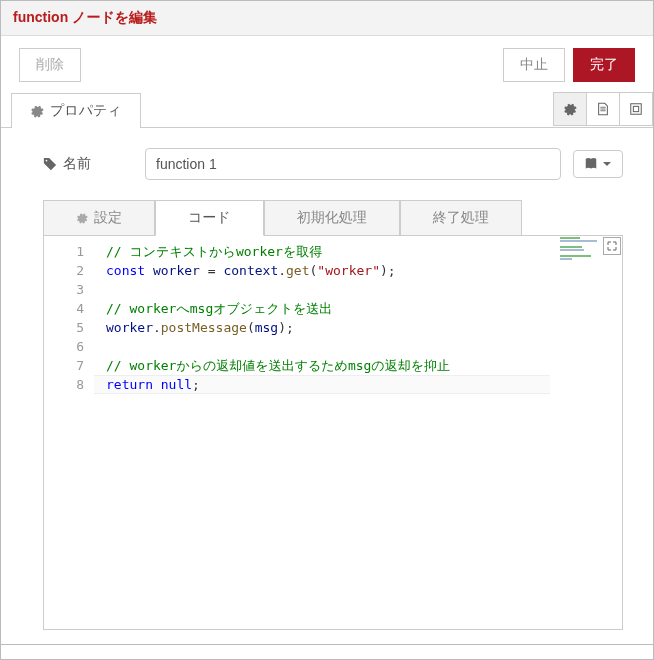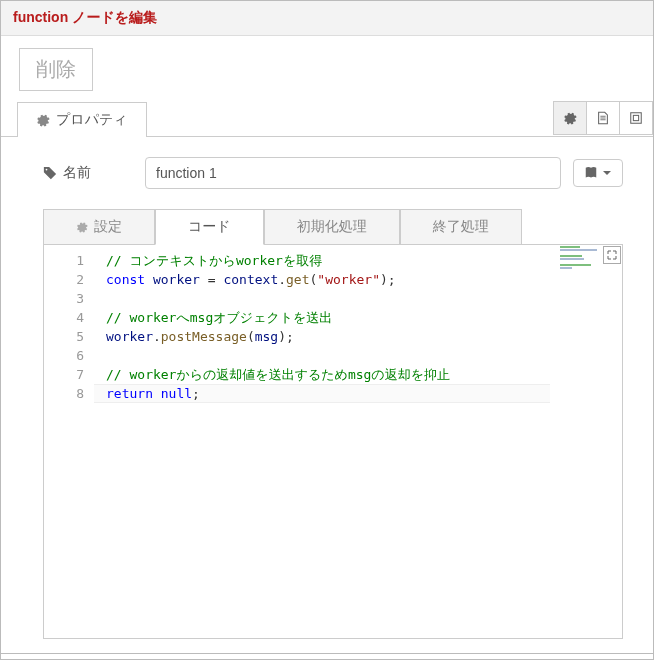--- a/index.html
+++ b/index.html
@@ -24,37 +24,37 @@
   .button-row {
     display: flex;
     justify-content: space-between;
     align-items: center;
     padding: 12px 18px 10px 18px;
   }
   .btn {
     border: 1px solid #ccc;
     background: #fff;
     padding: 7px 16px;
-    font-size: 20px;
+    font-size: 14px;
     cursor: pointer;
     color: #888;
   }
   .btn-delete { color: #aaa; }
   .btn-done {
     background: #ad1625;
     border-color: #ad1625;
     color: #fff;
     margin-left: 8px;
   }
   .right-buttons { display: flex; }
   .tabs-row {
     display: flex;
     align-items: stretch;
     border-bottom: 1px solid #ccc;
-    padding-left: 16px;
+    padding-left: 10px;
     justify-content: flex-end;
   }
   .main-tab {
     border: 1px solid #ccc;
     border-bottom: none;
     padding: 8px 18px;
     background: #fff;
     position: relative;
     top: 1px;
     display: flex;
@@ -223,20 +223,24 @@
     margin-top: 6px;
   }
 </style>
 </head>
 <body>
 
 <div class="header">function ノードを編集</div>
 
 <div class="button-row">
   <button class="btn btn-delete">削除</button>
+  <div class="right-buttons">
+    <button class="btn">中止</button>
+    <button class="btn btn-done">完了</button>
+  </div>
 </div>
 
 <div class="tabs-row">
   <div class="main-tab">
     <svg width="14" height="14" viewBox="0 0 16 16">
         <path fill="#888" d="M8 10a2 2 0 100-4 2 2 0 000 4zm6.2-2l1.3-1-.8-2-1.6.3a5 5 0 00-.9-.9l.3-1.6-2-.8-1 1.3a5 5 0 00-1.3 0l-1-1.3-2 .8.3 1.6a5 5 0 00-.9.9L2.3 5l-.8 2 1.3 1a5 5 0 000 1.3l-1.3 1 .8 2 1.6-.3c.3.3.6.6.9.9l-.3 1.6 2 .8 1-1.3a5 5 0 001.3 0l1 1.3 2-.8-.3-1.6c.3-.3.6-.6.9-.9l1.6.3.8-2-1.3-1a5 5 0 000-1.3z"></path>
       </svg>
     <span>プロパティ</span>
   </div>
   <div class="spacer"></div>

